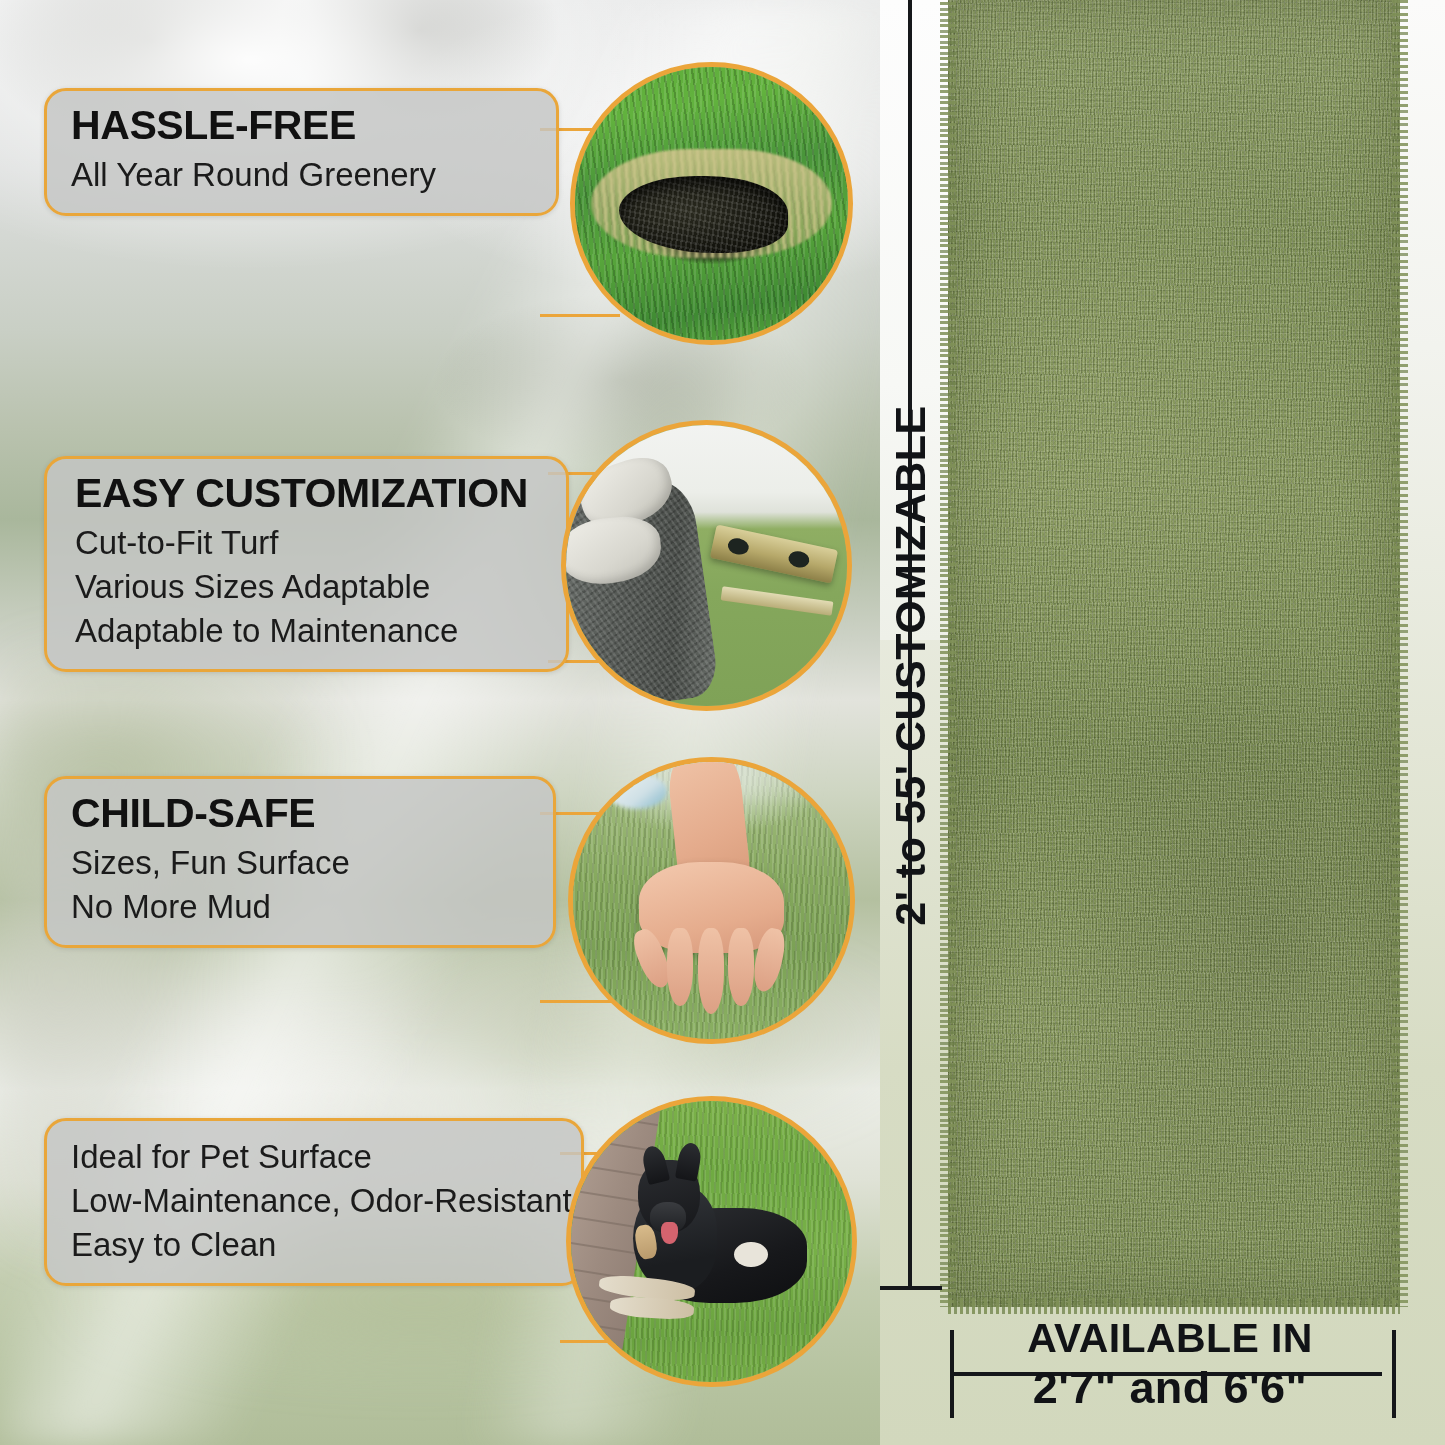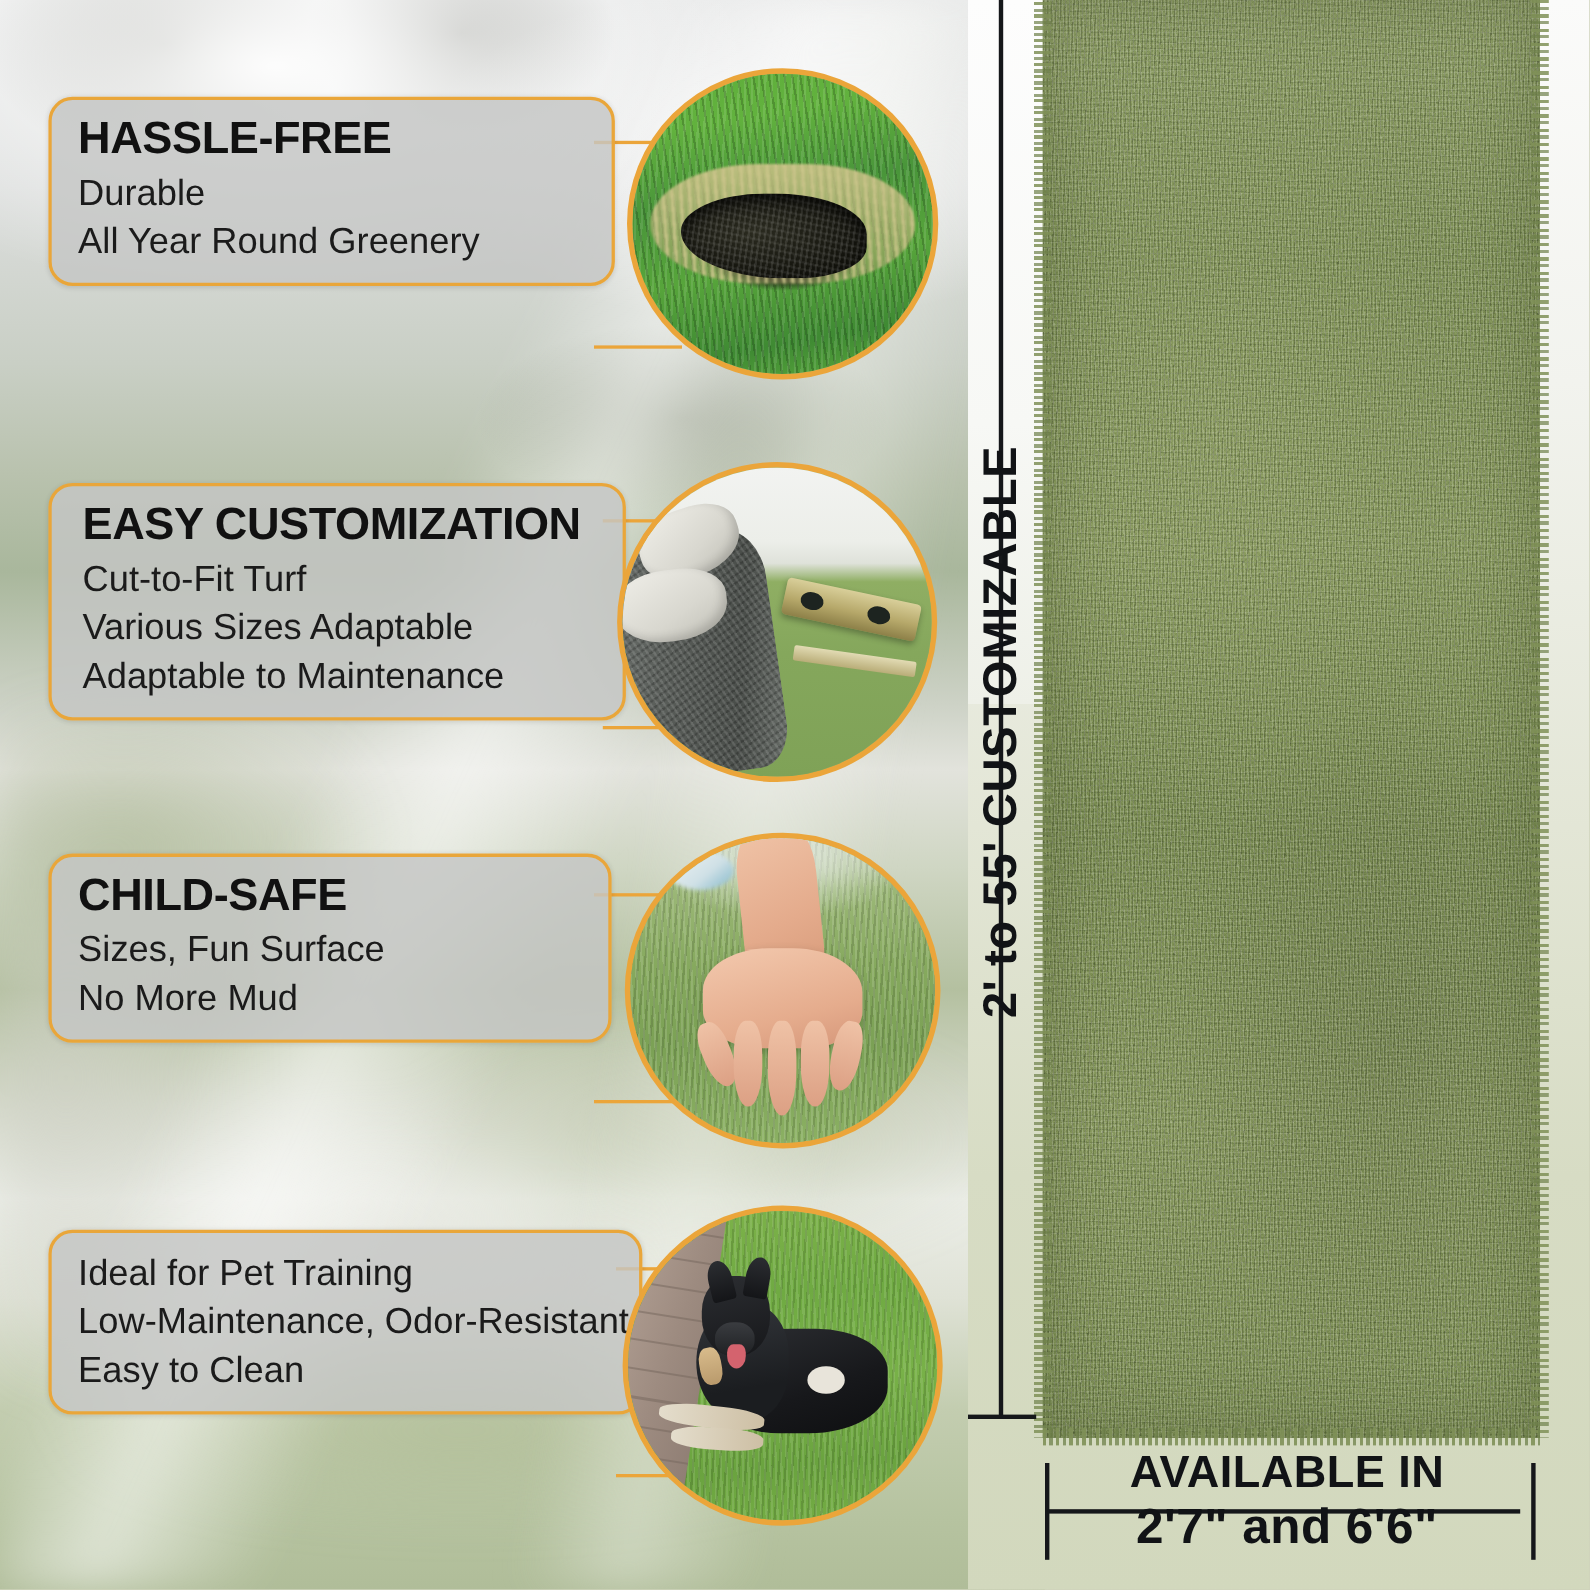--- a/index.html
+++ b/index.html
@@ -161,21 +161,21 @@
     line-height:1.0; margin-bottom:7px; color:#111;
     white-space:nowrap;
   }
   .callout ul { list-style:none; }
   .callout li {
     font-size:33px; font-weight:400; line-height:1.33;
     color:#1b1b1b; white-space:nowrap;
   }
 
   .c1 { left:44px;  top:88px;  width:515px; }
-  .c2 { left:44px;  top:439px; width:525px;padding-left:28px; }
+  .c2 { left:44px;  top:456px; width:525px;padding-left:28px; }
   .c3 { left:44px;  top:776px; width:512px; }
   .c4 { left:44px;  top:1118px; width:540px; }
 
   
   .photo {
     position:absolute; border-radius:50%;
     border:5px solid #eba53a;
     overflow:hidden;
     background:#9ab36a;
   }
@@ -380,21 +380,20 @@
   <div class="connector" style="left:548px; top:472px;  width:80px;"></div>
   <div class="connector" style="left:548px; top:660px;  width:80px;"></div>
   <div class="connector" style="left:540px; top:812px;  width:80px;"></div>
   <div class="connector" style="left:540px; top:1000px; width:80px;"></div>
   <div class="connector" style="left:560px; top:1152px; width:80px;"></div>
   <div class="connector" style="left:560px; top:1340px; width:80px;"></div>
 
   <div class="callout c1">
     <h2>HASSLE-FREE</h2>
     <ul>
-      <li>Durable</li>
       <li>All Year Round Greenery</li>
     </ul>
   </div>
 
   <div class="callout c2">
     <h2>EASY CUSTOMIZATION</h2>
     <ul>
       <li>Cut-to-Fit Turf</li>
       <li>Various Sizes Adaptable</li>
       <li>Adaptable to Maintenance</li>
@@ -404,21 +403,21 @@
   <div class="callout c3">
     <h2>CHILD-SAFE</h2>
     <ul>
       <li>Sizes, Fun Surface</li>
       <li>No More Mud</li>
     </ul>
   </div>
 
   <div class="callout c4">
     <ul>
-      <li>Ideal for Pet Training</li>
+      <li>Ideal for Pet Surface</li>
       <li>Low-Maintenance, Odor-Resistant</li>
       <li>Easy to Clean</li>
     </ul>
   </div>
 
   <div class="photo p1">
     <div class="scene scene-turfroll"></div>
   </div>
 
   <div class="photo p2">

